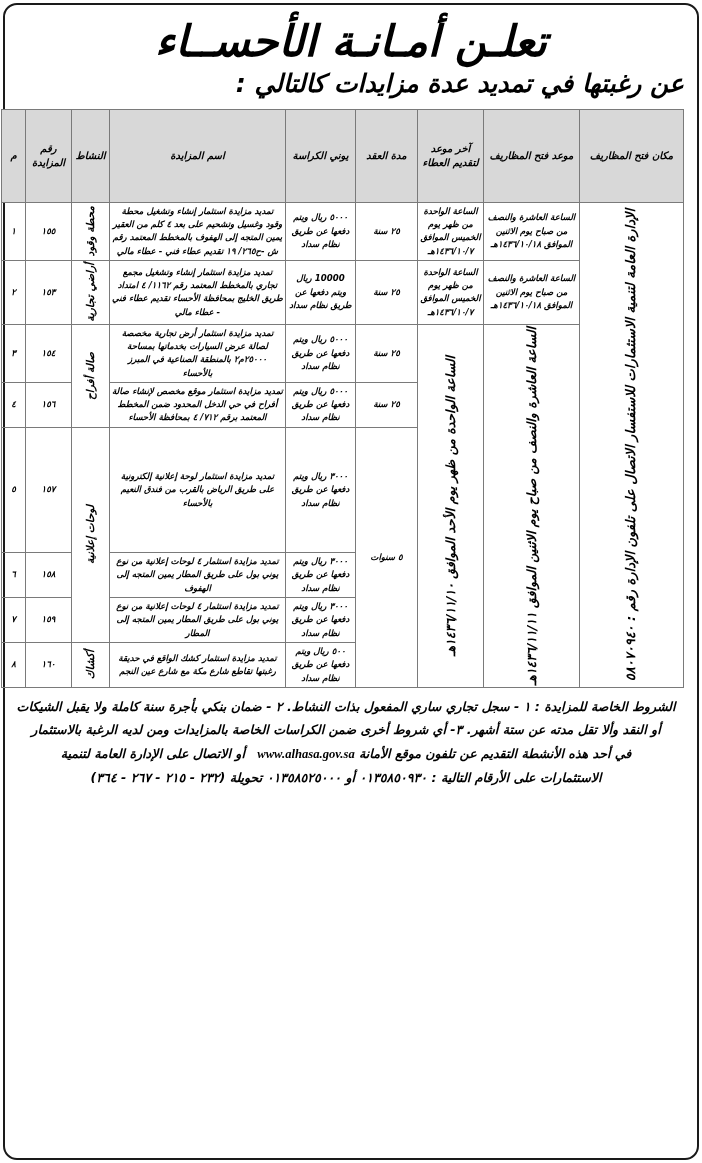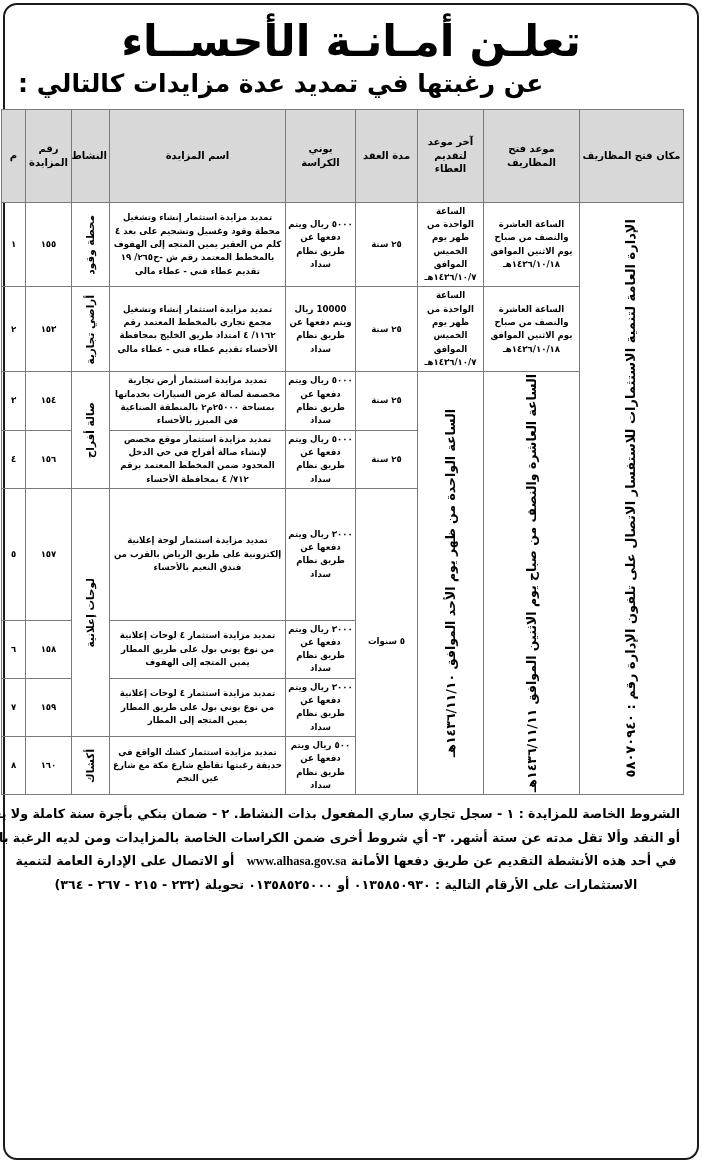--- a/index.html
+++ b/index.html
@@ -7,20 +7,21 @@
     width:702px;height:1163px;
     font-family:"DejaVu Sans","Liberation Sans",sans-serif;
     color:#000;
     -webkit-font-smoothing:antialiased;
   }
   #page{
     position:relative;
     width:702px;height:1163px;
     box-sizing:border-box;
     padding:6px 8px 4px 8px;
+    font-style:italic;
   }
   .outer-frame{
     position:absolute;inset:3px;
     border:2.5px solid #1a1a1a;
     border-radius:14px;
     pointer-events:none;
   }
   .inner-wrap{
     position:relative;
     z-index:2;
@@ -30,21 +31,21 @@
   .headline{
     text-align:center;
     font-weight:bold;
     font-size:43px;
     line-height:1.02;
     letter-spacing:-1px;
     margin:10px 0 2px 0;
     white-space:nowrap;
   }
   .subheadline{
-    text-align:left;
+    text-align:right;
     font-weight:bold;
     font-size:25px;
     line-height:1.15;
     margin:6px 0 10px 0;
     white-space:nowrap;
   }
   
   table.tender{
     border-collapse:collapse;
     width:682px;
@@ -244,18 +245,18 @@
           <td class="cell-no">١٦٠</td>
           <td class="cell-m">٨</td>
         </tr>
 
       </tbody>
     </table>
 
     <div class="conditions">
       <span class="line">الشروط الخاصة للمزايدة : ١ - سجل تجاري ساري المفعول بذات النشاط.   ٢ - ضمان بنكي بأجرة سنة كاملة ولا يقبل الشيكات</span>
       <span class="line">أو النقد وألا تقل مدته عن ستة أشهر.   ٣- أي شروط أخرى ضمن الكراسات الخاصة بالمزايدات ومن لديه الرغبة بالاستثمار</span>
-      <span class="line"><span>في أحد هذه الأنشطة التقديم عن طريق دفعها الأمانة</span> <span class="ltr">www.alhasa.gov.sa</span> <span>أو الاتصال على الإدارة العامة لتنمية</span></span>
+      <span class="line"><span>في أحد هذه الأنشطة التقديم عن تلفون موقع الأمانة</span> <span class="ltr">www.alhasa.gov.sa</span> <span>أو الاتصال على الإدارة العامة لتنمية</span></span>
       <span class="line">الاستثمارات على الأرقام التالية : ٠١٣٥٨٥٠٩٣٠ أو ٠١٣٥٨٥٢٥٠٠٠ تحويلة (٢٣٢ - ٢١٥ - ٢٦٧ - ٣٦٤)</span>
     </div>
 
   </div>
 </div>
 
 </body></html>

